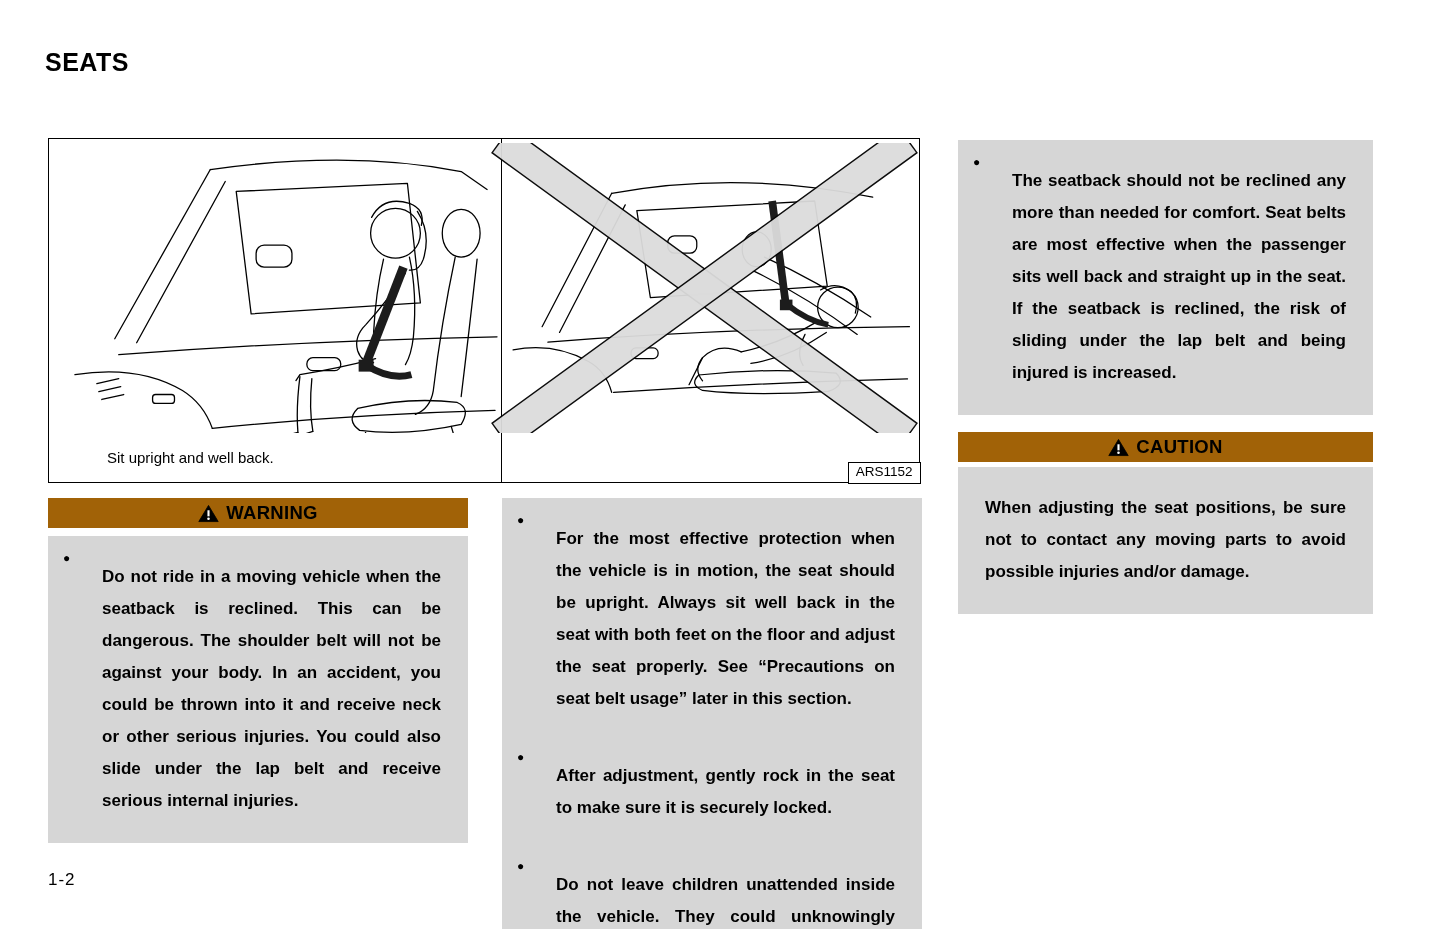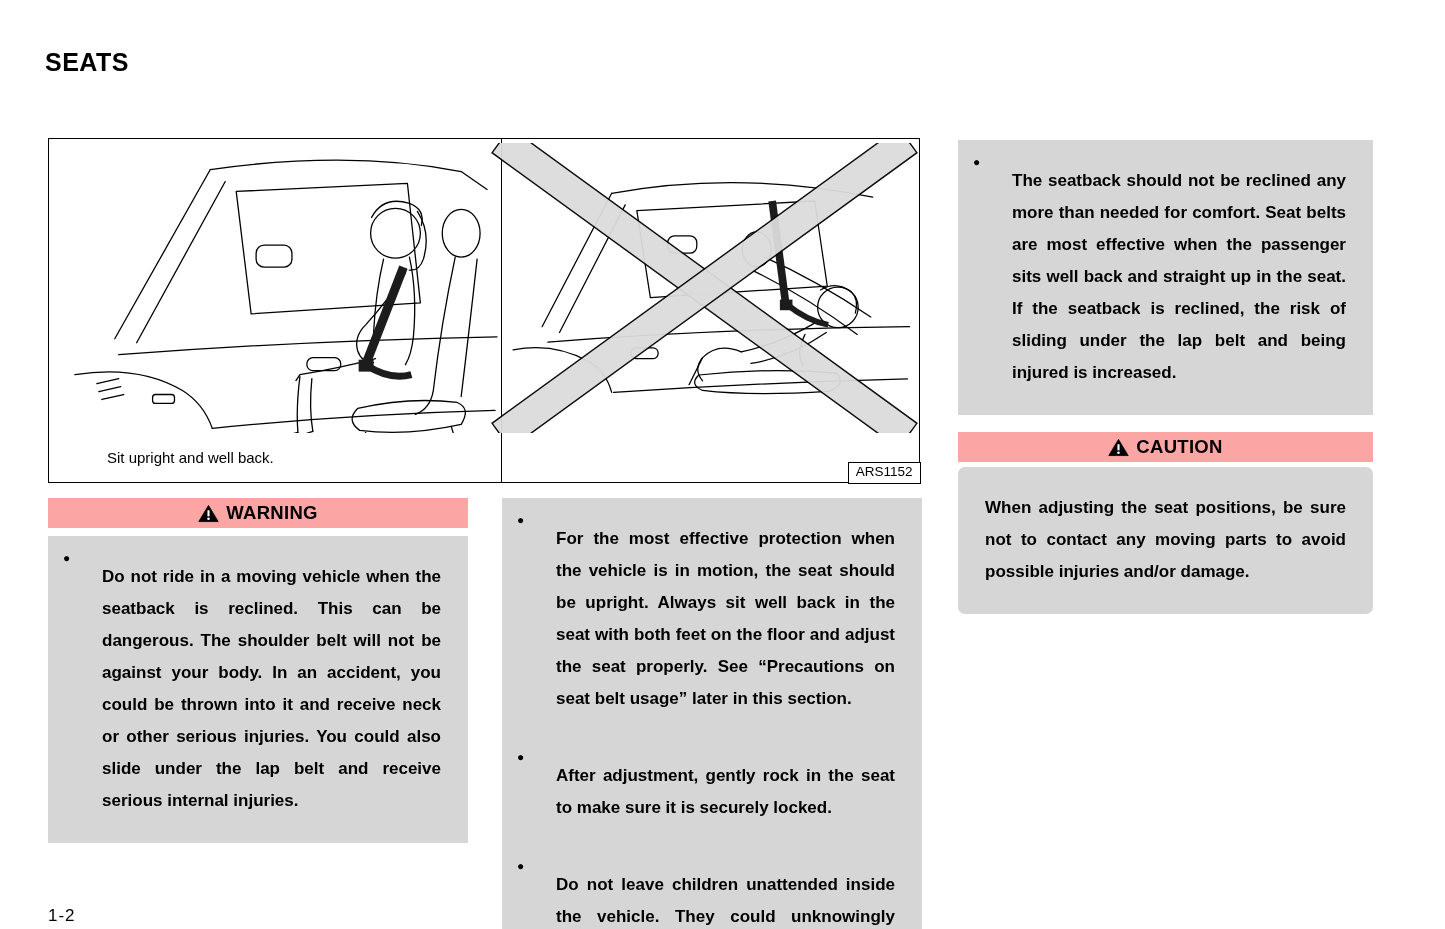--- a/index.html
+++ b/index.html
@@ -29,43 +29,43 @@
     font-size:15px; font-weight:normal;
   }
   .fig-id {
     position:absolute; right:-1.6px; bottom:-1.6px;
     border:1.5px solid #000; background:#fff;
     padding:1px 7px 3px; font-size:13.5px; line-height:16px;
   }
   
   .gray-body { background:#d6d6d6; padding:11px 13px 12px; }
   .box-header {
-    height:30px; background:#fca5a5;
+    height:30px; background:#a16207;
     display:flex; align-items:center; justify-content:center; gap:7px;
     font-weight:bold; font-size:18.5px; letter-spacing:0.3px;
   }
   .bullet-item { display:flex; margin:0 0 17px; }
   .bullet-item:last-child { margin-bottom:0; }
   .bullet {
     flex:0 0 27px; width:27px; font-size:12px; line-height:23px; padding-left:2px;
   }
   .body-text {
     margin:14px; font-weight:bold; font-size:17px; line-height:32px;
     text-align:justify;
   }
   .warning-col { position:absolute; left:48px;  top:498px; width:420px; }
   .mid-col     { position:absolute; left:502px; top:498px; width:420px; }
   .right-col   { position:absolute; left:958px; top:140px; width:415px; }
   .warning-col .gray-body { margin-top:8px; }
   .right-col .box-header  { margin-top:17px; }
-  .right-col .caution-body{ margin-top:5px;border-radius:7px; }
+  .right-col .caution-body{ margin-top:5px; }
   
   .footer {
     position:absolute; left:48px; top:870px;
-    display:flex; align-items:baseline; gap:33px; font-size:17px;margin-top:36px;
+    display:flex; align-items:baseline; gap:33px; font-size:17px;
   }
   .footer .page-num { font-weight:normal; letter-spacing:1px; }
   .footer .footer-title { font-weight:bold; }
   .warn-icon { display:inline-flex; align-items:center; }
 </style>
 </head>
 <body>
 
 <div class="page">
 

